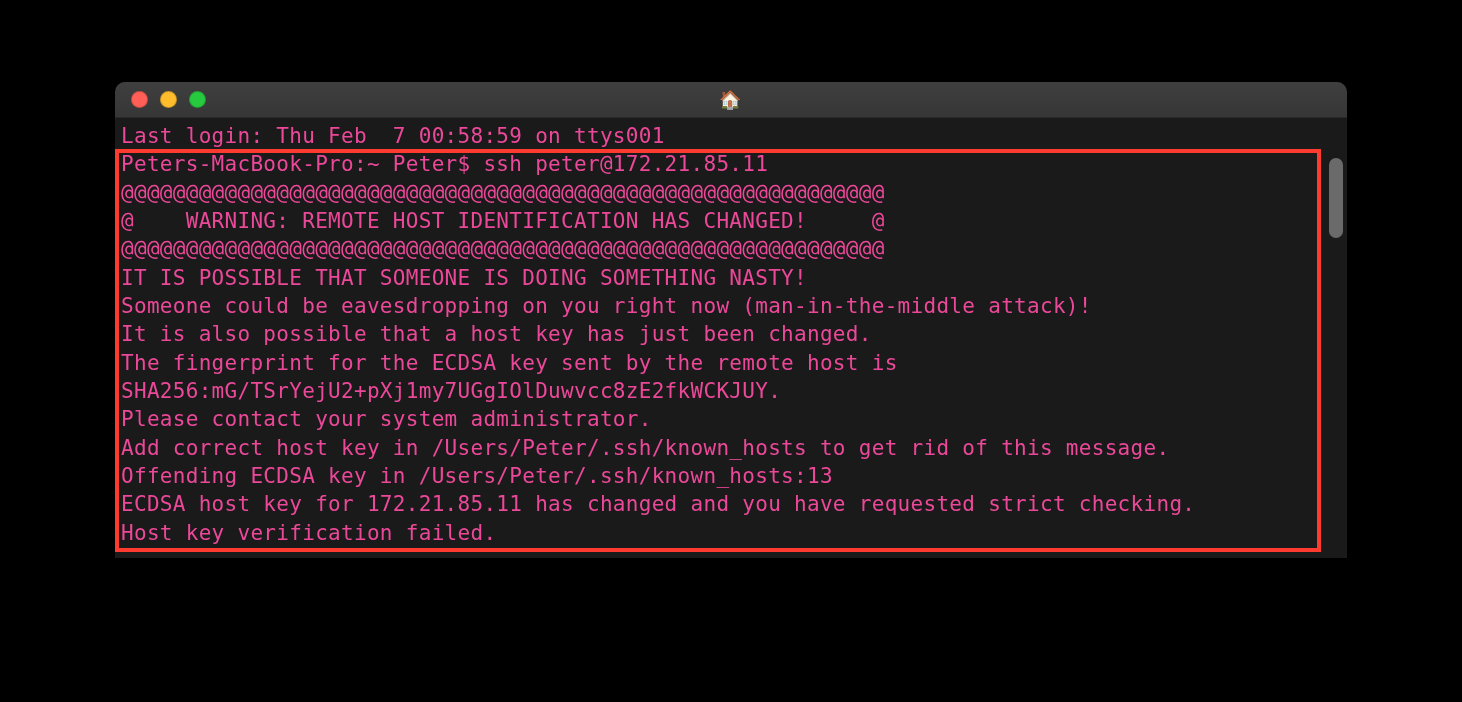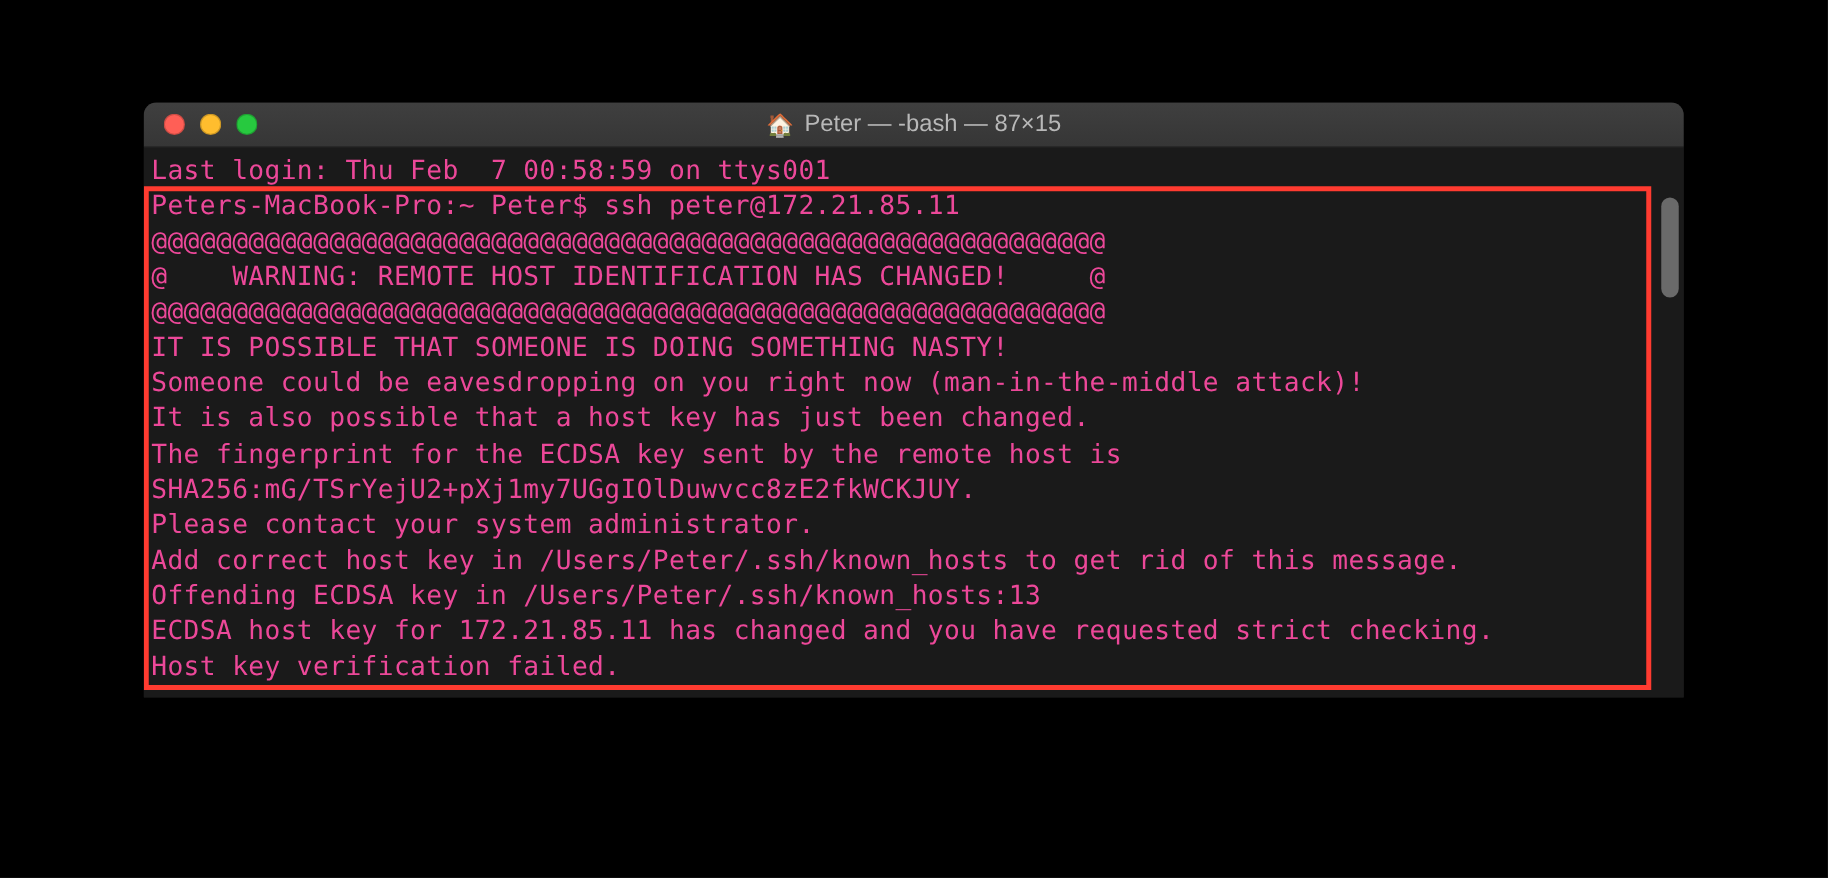--- a/index.html
+++ b/index.html
@@ -108,21 +108,20 @@
 
 <div class="terminal-window">
   <div class="titlebar">
     <div class="traffic-lights">
       <div class="traffic-light close"></div>
       <div class="traffic-light minimize"></div>
       <div class="traffic-light zoom"></div>
     </div>
     <div class="title-content">
       <span class="home-icon">🏠</span>
-      <span>Peter — -bash — 87×15</span>
     </div>
   </div>
   <div class="terminal-body">
     <div class="terminal-content" id="terminal-lines"><span class="line">Last login: Thu Feb  7 00:58:59 on ttys001</span><span class="line">Peters-MacBook-Pro:~ Peter$ ssh peter@172.21.85.11</span><span class="line">@@@@@@@@@@@@@@@@@@@@@@@@@@@@@@@@@@@@@@@@@@@@@@@@@@@@@@@@@@@</span><span class="line">@    WARNING: REMOTE HOST IDENTIFICATION HAS CHANGED!     @</span><span class="line">@@@@@@@@@@@@@@@@@@@@@@@@@@@@@@@@@@@@@@@@@@@@@@@@@@@@@@@@@@@</span><span class="line">IT IS POSSIBLE THAT SOMEONE IS DOING SOMETHING NASTY!</span><span class="line">Someone could be eavesdropping on you right now (man-in-the-middle attack)!</span><span class="line">It is also possible that a host key has just been changed.</span><span class="line">The fingerprint for the ECDSA key sent by the remote host is</span><span class="line">SHA256:mG/TSrYejU2+pXj1my7UGgIOlDuwvcc8zE2fkWCKJUY.</span><span class="line">Please contact your system administrator.</span><span class="line">Add correct host key in /Users/Peter/.ssh/known_hosts to get rid of this message.</span><span class="line">Offending ECDSA key in /Users/Peter/.ssh/known_hosts:13</span><span class="line">ECDSA host key for 172.21.85.11 has changed and you have requested strict checking.</span><span class="line">Host key verification failed.</span></div>
     <div class="highlight-box" id="highlight-box" style="top: 31px; left: 0px; width: 1206px; height: 403px;"></div>
     <div class="scrollbar-track">
       <div class="scrollbar-thumb"></div>
     </div>
   </div>
 </div>

